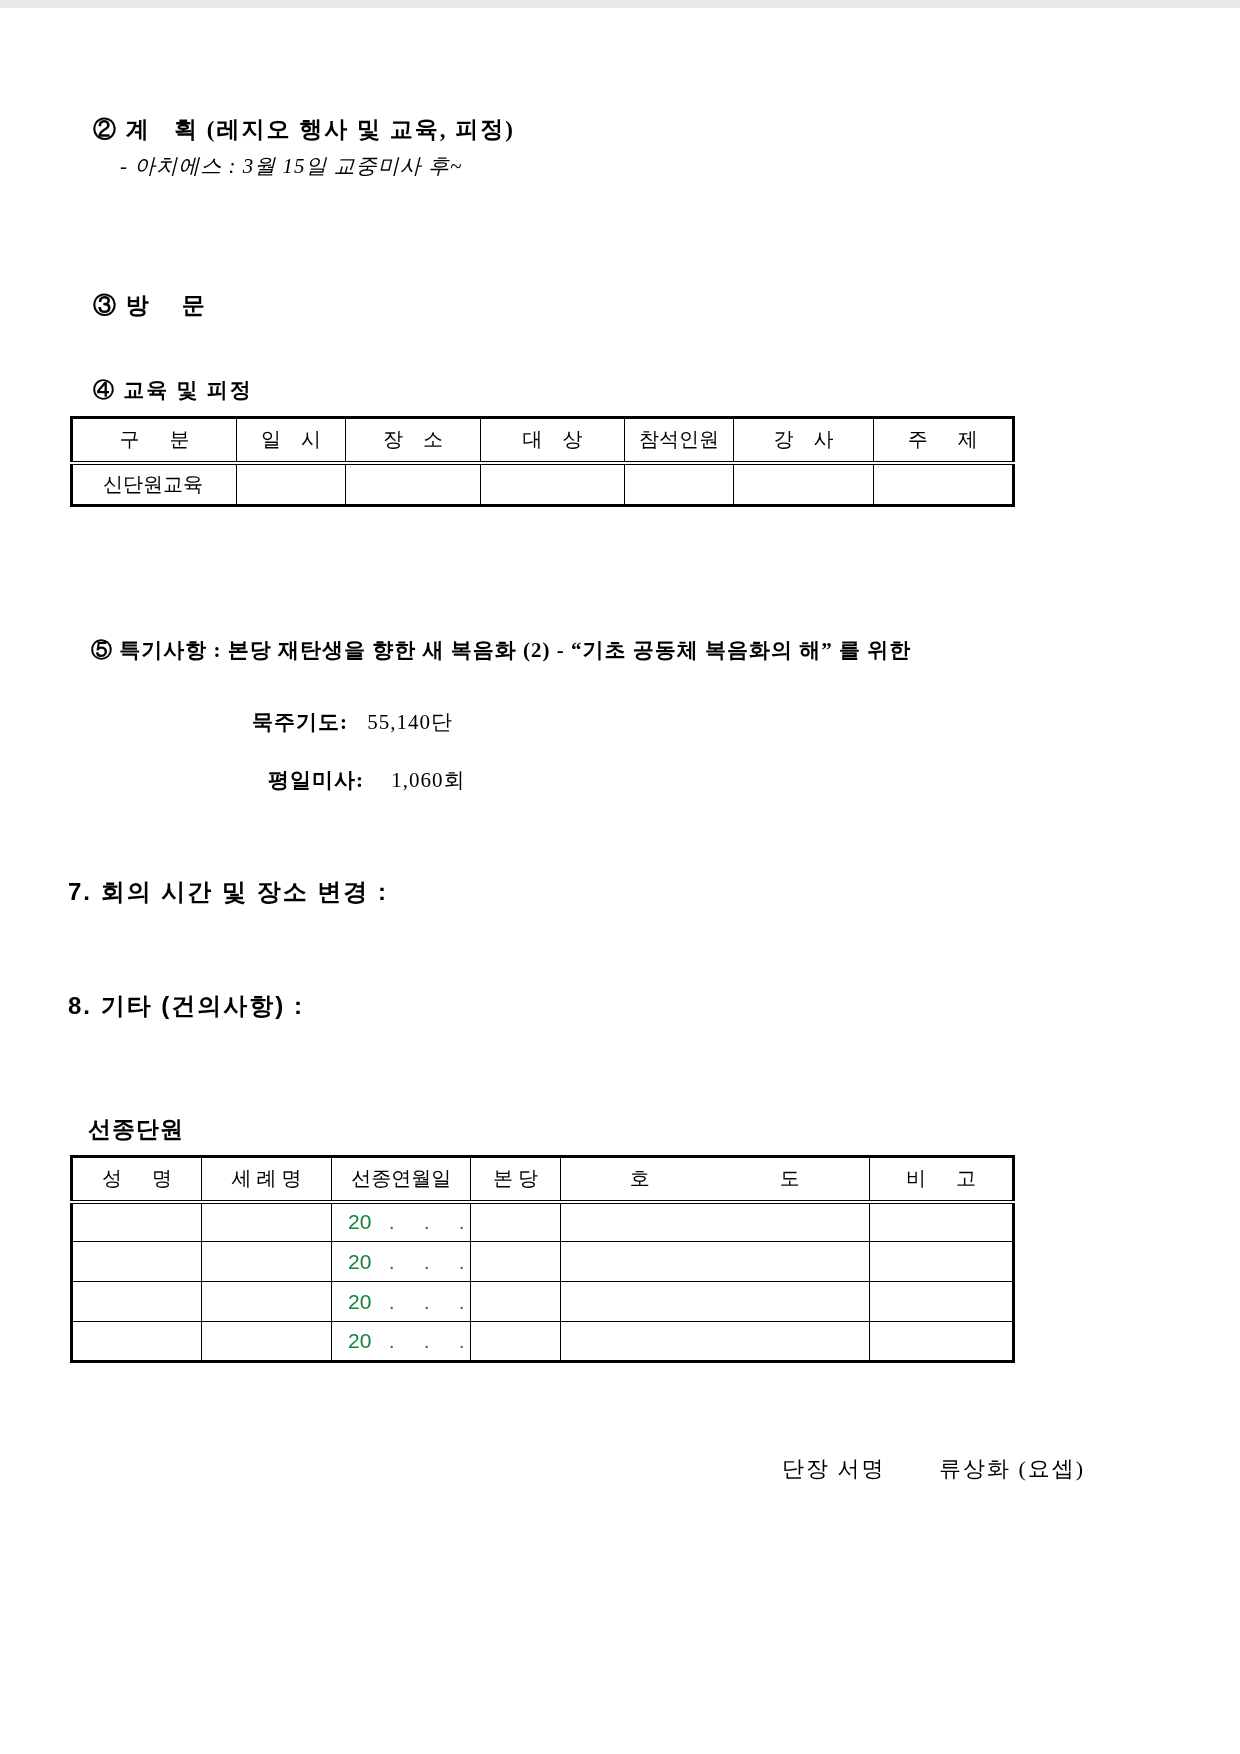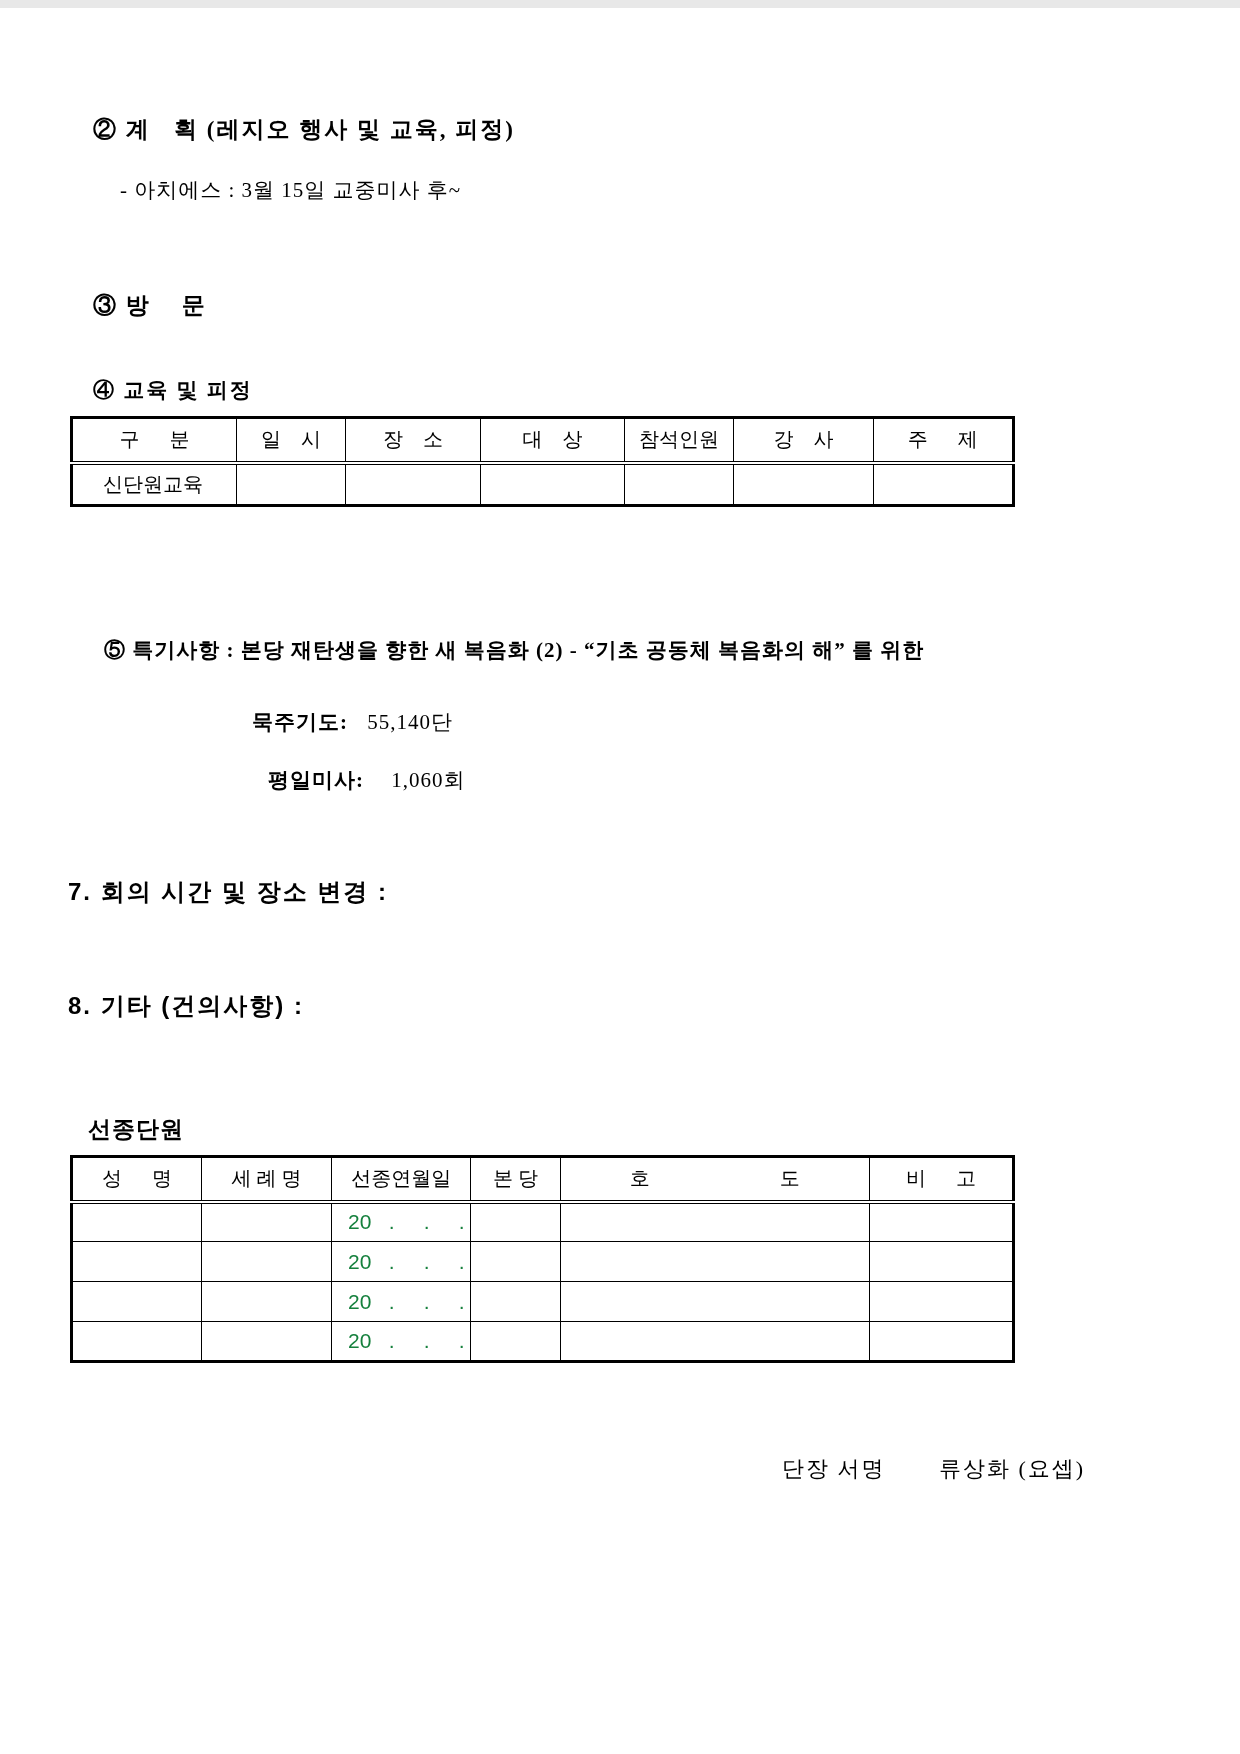--- a/index.html
+++ b/index.html
@@ -23,21 +23,21 @@
   }
   .serif {
     font-family: "Liberation Serif", "DejaVu Serif", serif;
     font-weight: normal;
   }
   .gothic-bold {
     font-family: "Liberation Sans", "DejaVu Sans", sans-serif;
     font-weight: bold;
   }
   .h-plan      { top: 106px;  left: 93px;  font-size: 23px; letter-spacing: 2px; }
-  .plan-item   { top: 168px;  left: 120px; font-size: 21px; letter-spacing: 1px; }
+  .plan-item   { top: 144px;  left: 120px; font-size: 21px; letter-spacing: 1px; font-style: italic; }
   .h-visit     { top: 282px;  left: 93px;  font-size: 23px; letter-spacing: 2px; }
   .h-edu       { top: 368px;  left: 93px;  font-size: 21px; letter-spacing: 2px; }
 
   table.doc-table {
     position: absolute;
     border-collapse: collapse;
     table-layout: fixed;
     width: 945px;
     left: 70px;
     font-size: 20px;
@@ -54,21 +54,21 @@
     text-align: center;
     white-space: pre;
   }
   .edu-table { top: 408px; }
   .edu-table thead th { height: 45px; }
   .edu-table tbody td { height: 43px; }
   .edu-table td.label-cell { text-align: left; }
   .edu-table td.pad30 { padding-left: 30px; }
   .edu-table td.pad8  { padding-left: 8px; }
 
-  .h-special   { top: 628px;  left: 104px;  font-size: 21px; letter-spacing: 1px; text-align: center; }
+  .h-special   { top: 628px;  left: 91px;  font-size: 21px; letter-spacing: 1px; text-align: center; }
   .rosary-line { top: 700px;  left: 252px; font-size: 21px; }
   .mass-line   { top: 758px;  left: 268px; font-size: 21px; }
   .stat-label  { font-weight: bold; letter-spacing: 1px; }
   .stat-value  { font-weight: normal; letter-spacing: 1px; }
 
   .h-sec7      { top: 868px;  left: 68px; font-size: 24px; letter-spacing: 2px; }
   .h-sec8      { top: 982px;  left: 68px; font-size: 24px; letter-spacing: 2px; }
   .h-deceased  { top: 1106px; left: 88px; font-size: 23px; letter-spacing: 1px; }
 
   .dec-table { top: 1147px; }

